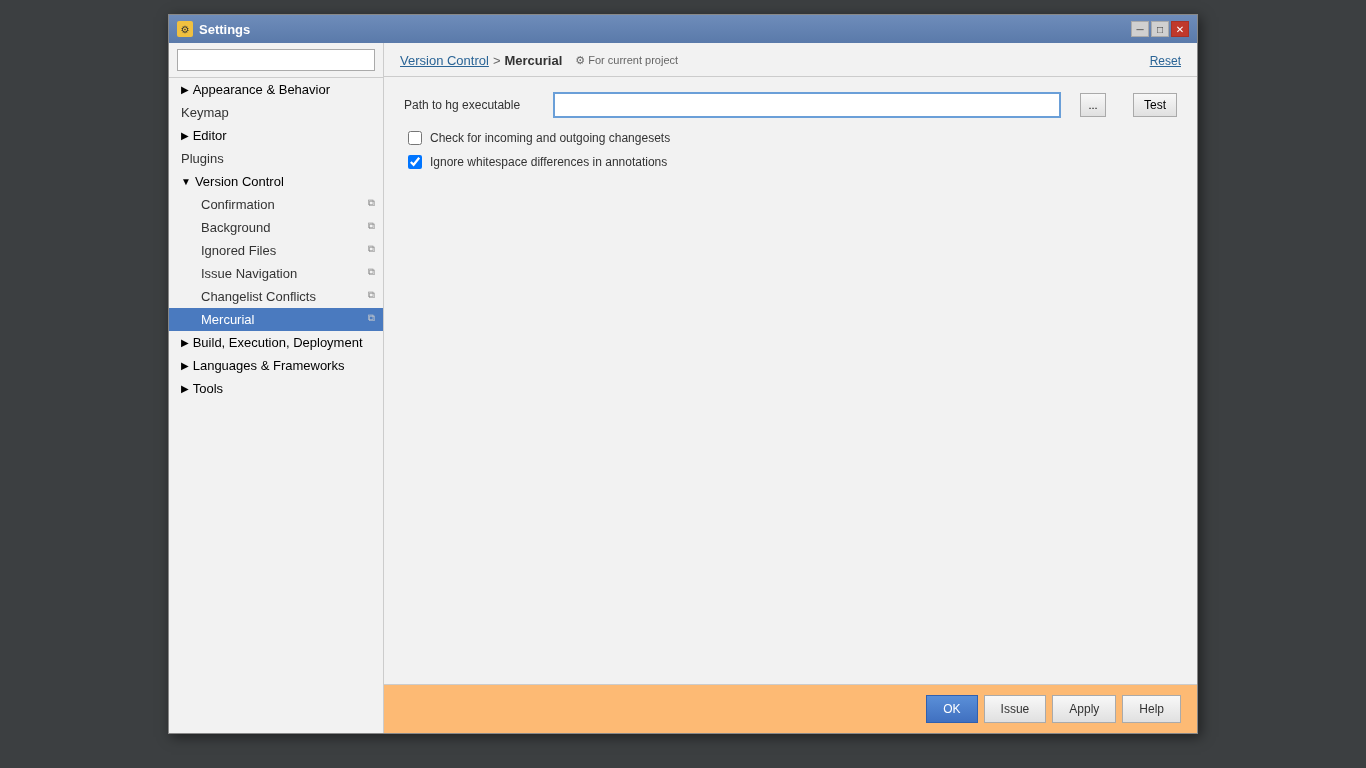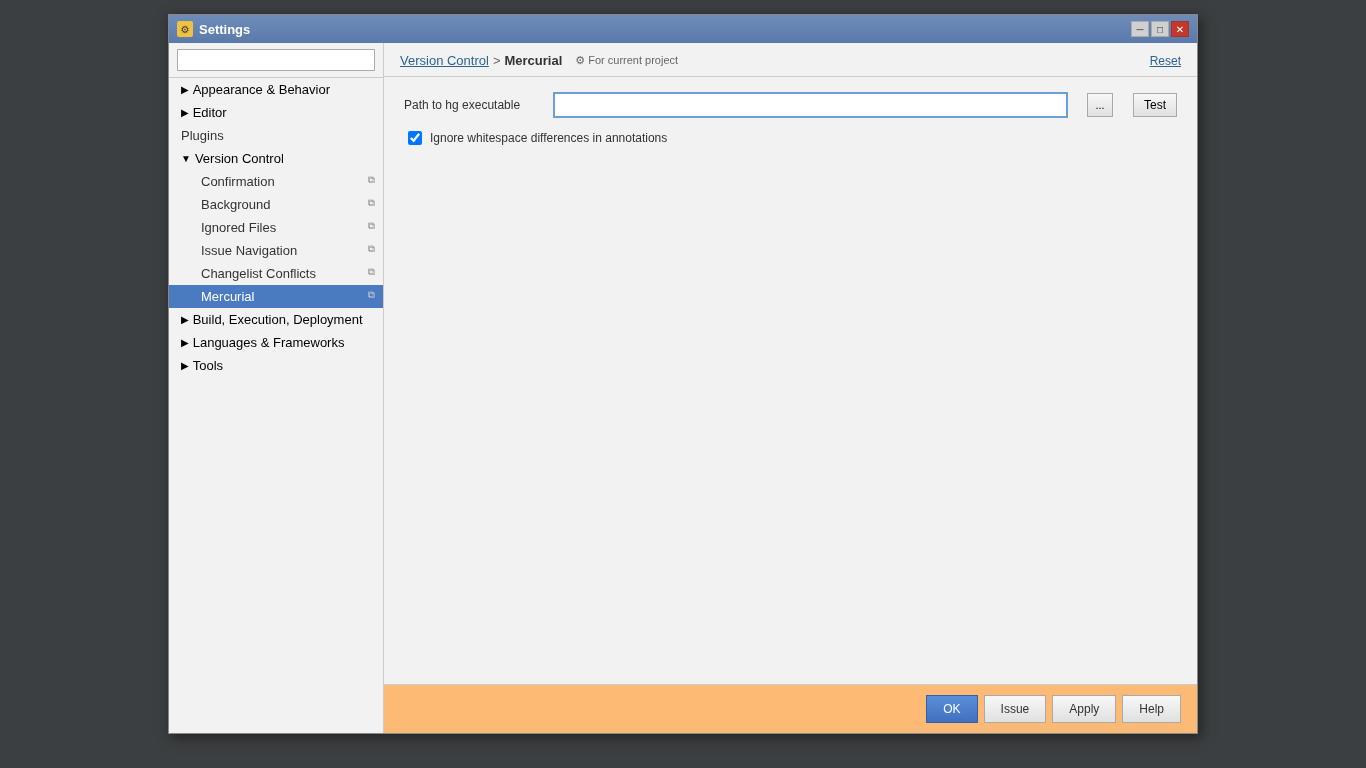--- a/index.html
+++ b/index.html
@@ -193,20 +193,21 @@
       font-size: 11px;
       display: flex; align-items: center; justify-content: center;
     }
     .test-btn {
       height: 24px;
       padding: 0 10px;
       border: 1px solid #aaa;
       background: linear-gradient(to bottom, #f8f8f8, #e0e0e0);
       cursor: pointer;
       font-size: 12px;
+      margin-left: 7px;
     }
 
     .checkbox-row {
       display: flex;
       align-items: center;
       gap: 8px;
       margin-bottom: 10px;
       padding-left: 4px;
     }
     .checkbox-row input[type="checkbox"] {
@@ -267,20 +268,23 @@
       <div class="search-box">
         <input type="text" placeholder="" style="">
       </div>
       <div class="nav-tree">
 
         <div class="nav-group-item">
           <span class="arrow">▶</span>
           <span>Appearance &amp; Behavior</span>
         </div>
 
+        <div class="nav-item">
+          <span>Keymap</span>
+        </div>
 
         <div class="nav-group-item">
           <span class="arrow">▶</span>
           <span>Editor</span>
         </div>
 
         <div class="nav-item">
           <span>Plugins</span>
         </div>
 
@@ -346,20 +350,24 @@
 
       <div class="content-body">
 
         <div class="form-row">
           <span class="form-label">Path to hg executable</span>
           <input type="text" class="form-input" value="" style="">
           <button class="browse-btn">...</button>
           <button class="test-btn">Test</button>
         </div>
 
+        <div class="checkbox-row">
+          <input type="checkbox" id="check-incoming" style="">
+          <label class="checkbox-label" for="check-incoming">Check for incoming and outgoing changesets</label>
+        </div>
 
         <div class="checkbox-row">
           <input type="checkbox" id="ignore-whitespace" checked="" style="">
           <label class="checkbox-label" for="ignore-whitespace">Ignore whitespace differences in annotations</label>
         </div>
 
       </div>
 
       <div class="dialog-footer">
         <button class="footer-btn primary">OK</button>

